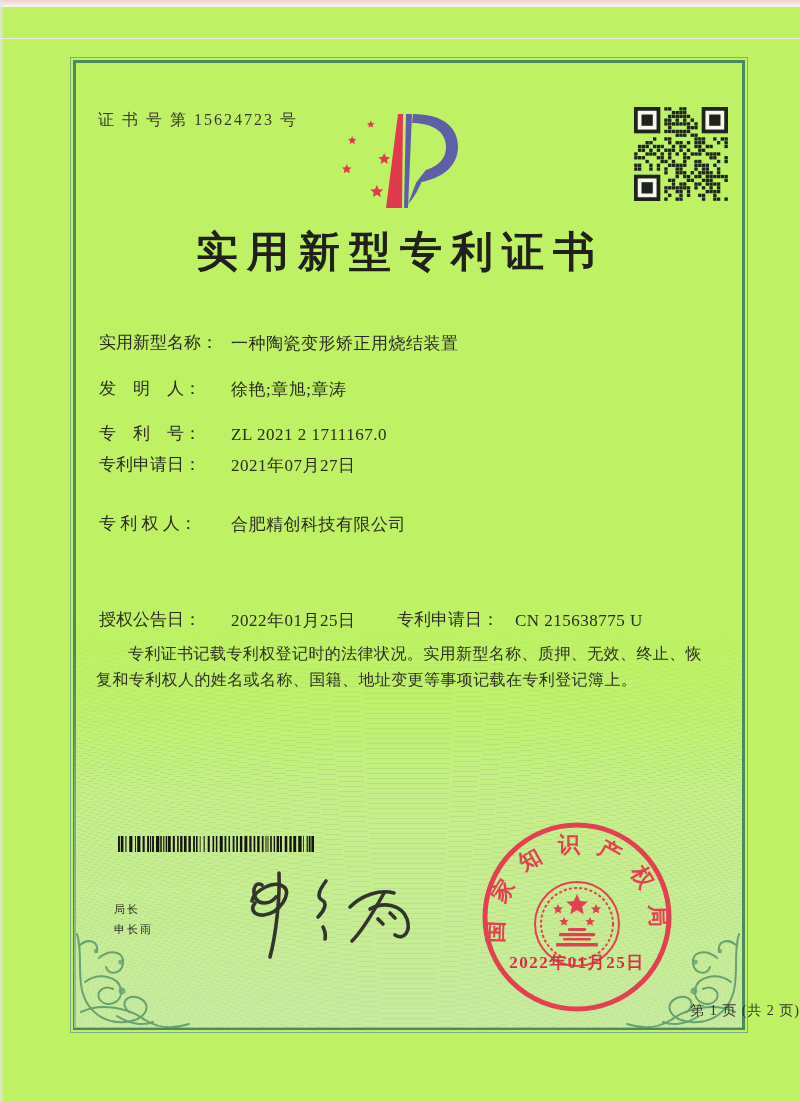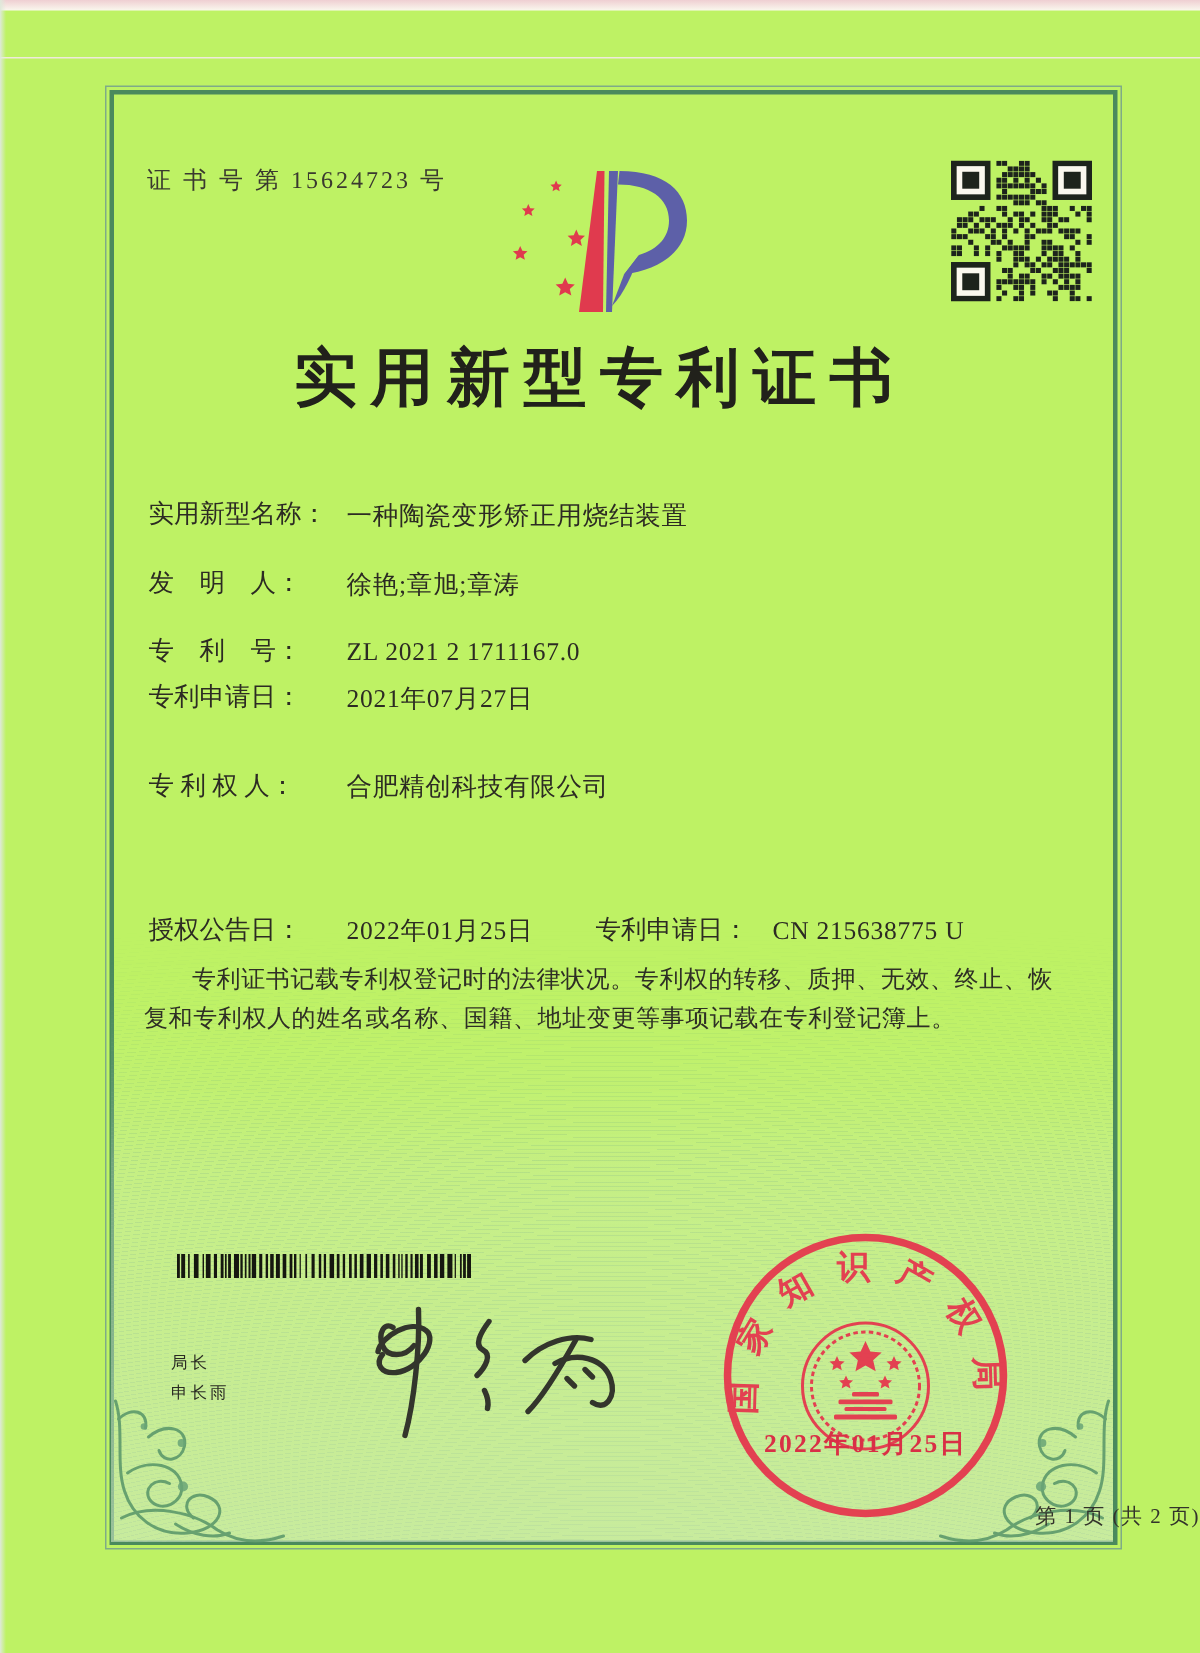--- a/index.html
+++ b/index.html
@@ -371,21 +371,21 @@
     <span class="flabel">专 利 权 人：</span><span class="fvalue">合肥精创科技有限公司</span>
   </div>
   <div class="field-row" style="top:608px">
     <span class="flabel">授权公告日：</span><span class="fvalue" style="width:170px">2022年01月25日</span>
     <span class="grant2">
       <span class="flabel">专利申请日：</span><span class="fvalue">CN 215638775 U</span>
     </span>
   </div>
 
   <div class="body-text">
-    <p>专利证书记载专利权登记时的法律状况。专利权的转移、质押、无效、终止、恢复和专利权人的姓名或名称、国籍、地址变更等事项记载在专利登记簿上。</p>
+    <p>专利证书记载专利权登记时的法律状况。实用新型名称、质押、无效、终止、恢复和专利权人的姓名或名称、国籍、地址变更等事项记载在专利登记簿上。</p>
   </div>
 
   <svg class="barcode" viewBox="0 0 196 16" preserveAspectRatio="none" id="barcode-svg">
       <rect x="0.00" y="0" width="1.91" height="16" fill="#15170f"></rect>
       <rect x="2.81" y="0" width="2.61" height="16" fill="#15170f"></rect>
       <rect x="7.38" y="0" width="1.10" height="16" fill="#15170f"></rect>
       <rect x="11.27" y="0" width="3.10" height="16" fill="#15170f"></rect>
       <rect x="17.05" y="0" width="0.95" height="16" fill="#15170f"></rect>
       <rect x="19.22" y="0" width="3.16" height="16" fill="#15170f"></rect>
       <rect x="24.59" y="0" width="2.09" height="16" fill="#15170f"></rect>

